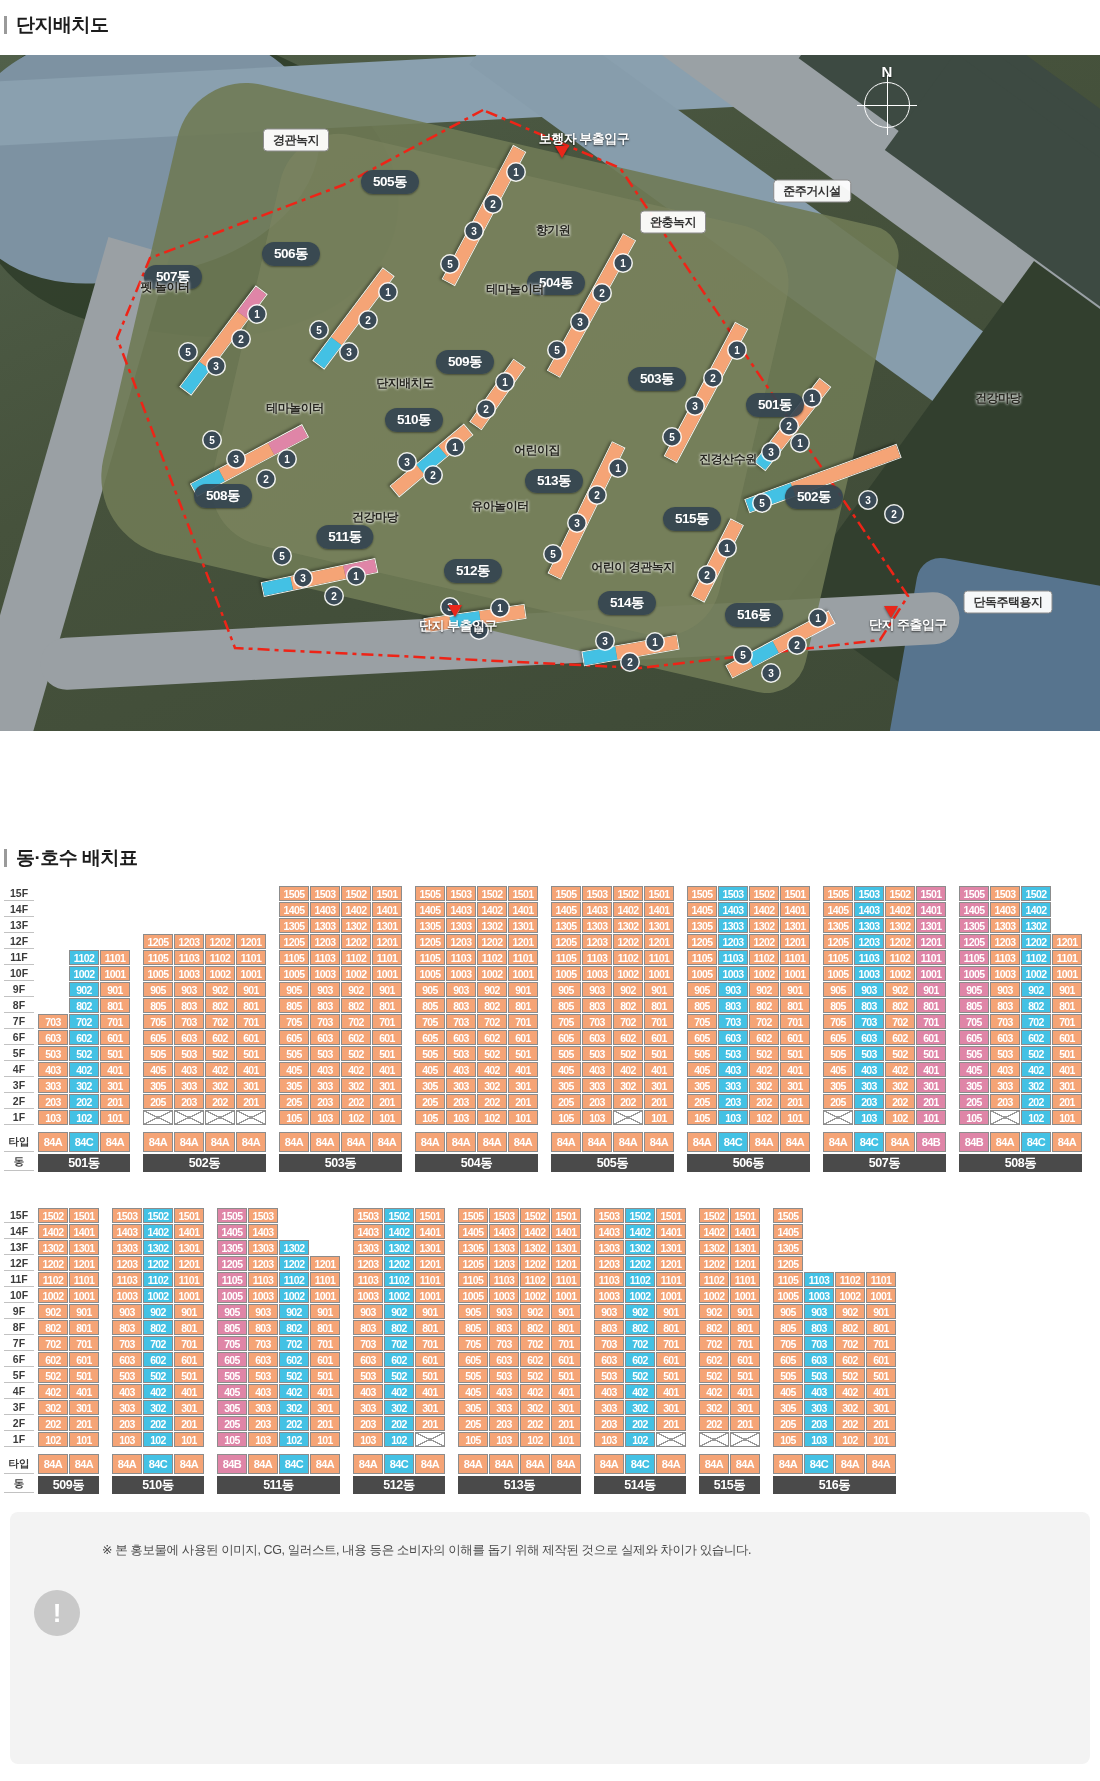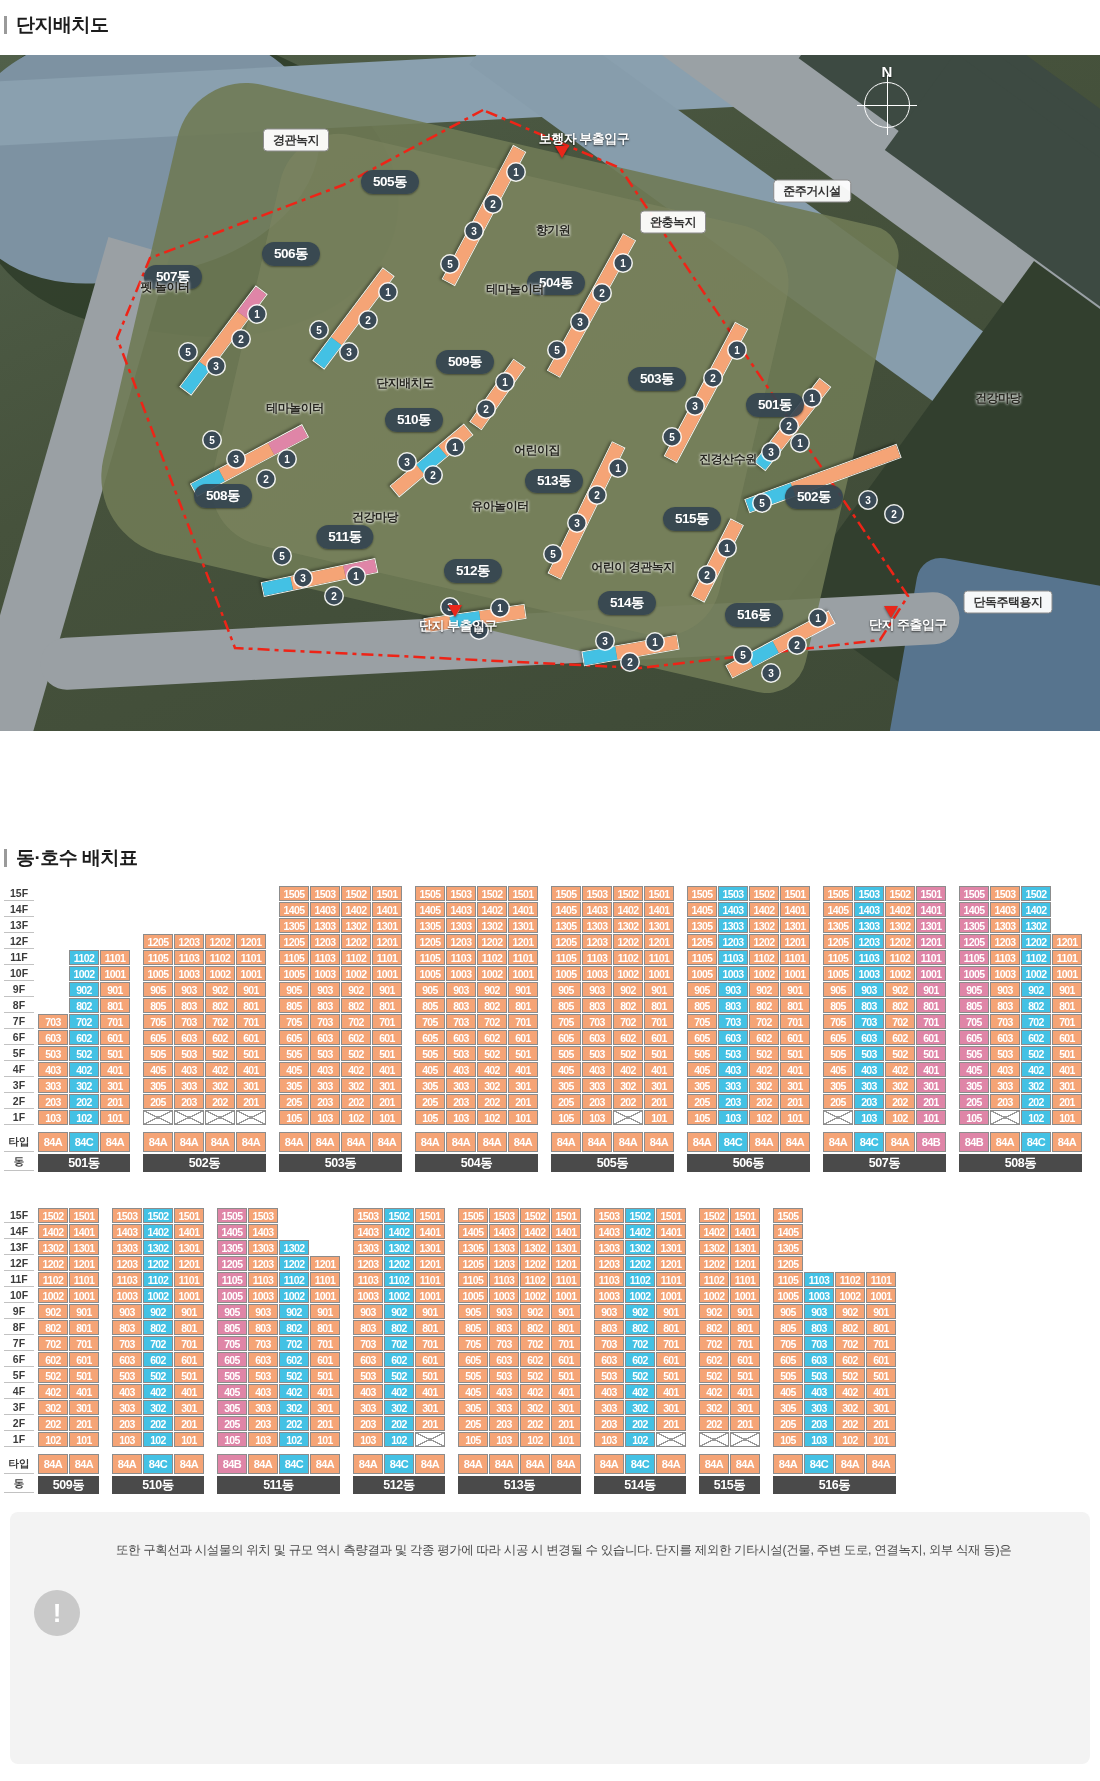--- a/index.html
+++ b/index.html
@@ -1802,15 +1802,15 @@
         <div class="cell tcell" style="background: rgb(245, 164, 118);">84A</div>
         <div class="cell tcell" style="background: rgb(245, 164, 118);">84A</div>
       </div>
       <div class="dong" style="width: 123px;">516동</div>
     </div>
   </div>
 
 <div id="disc">
   <div class="bang">!</div>
   <div class="lines" id="disc-lines">
-      <div class="cont">또한 구획선과 시설물의 위치 및 규모 역시 측량결과 및 각종 평가에 따라 시공 시 변경될 수 있습니다. 단지를 제외한 기타시설(건물, 주변 도로, 연결녹지, 외부 식재 등)은</div>
+      <div>※ 본 홍보물에 사용된 이미지, CG, 일러스트, 내용 등은 소비자의 이해를 돕기 위해 제작된 것으로 실제와 차이가 있습니다.</div>
     </div>
 </div>
 
 </body></html>

